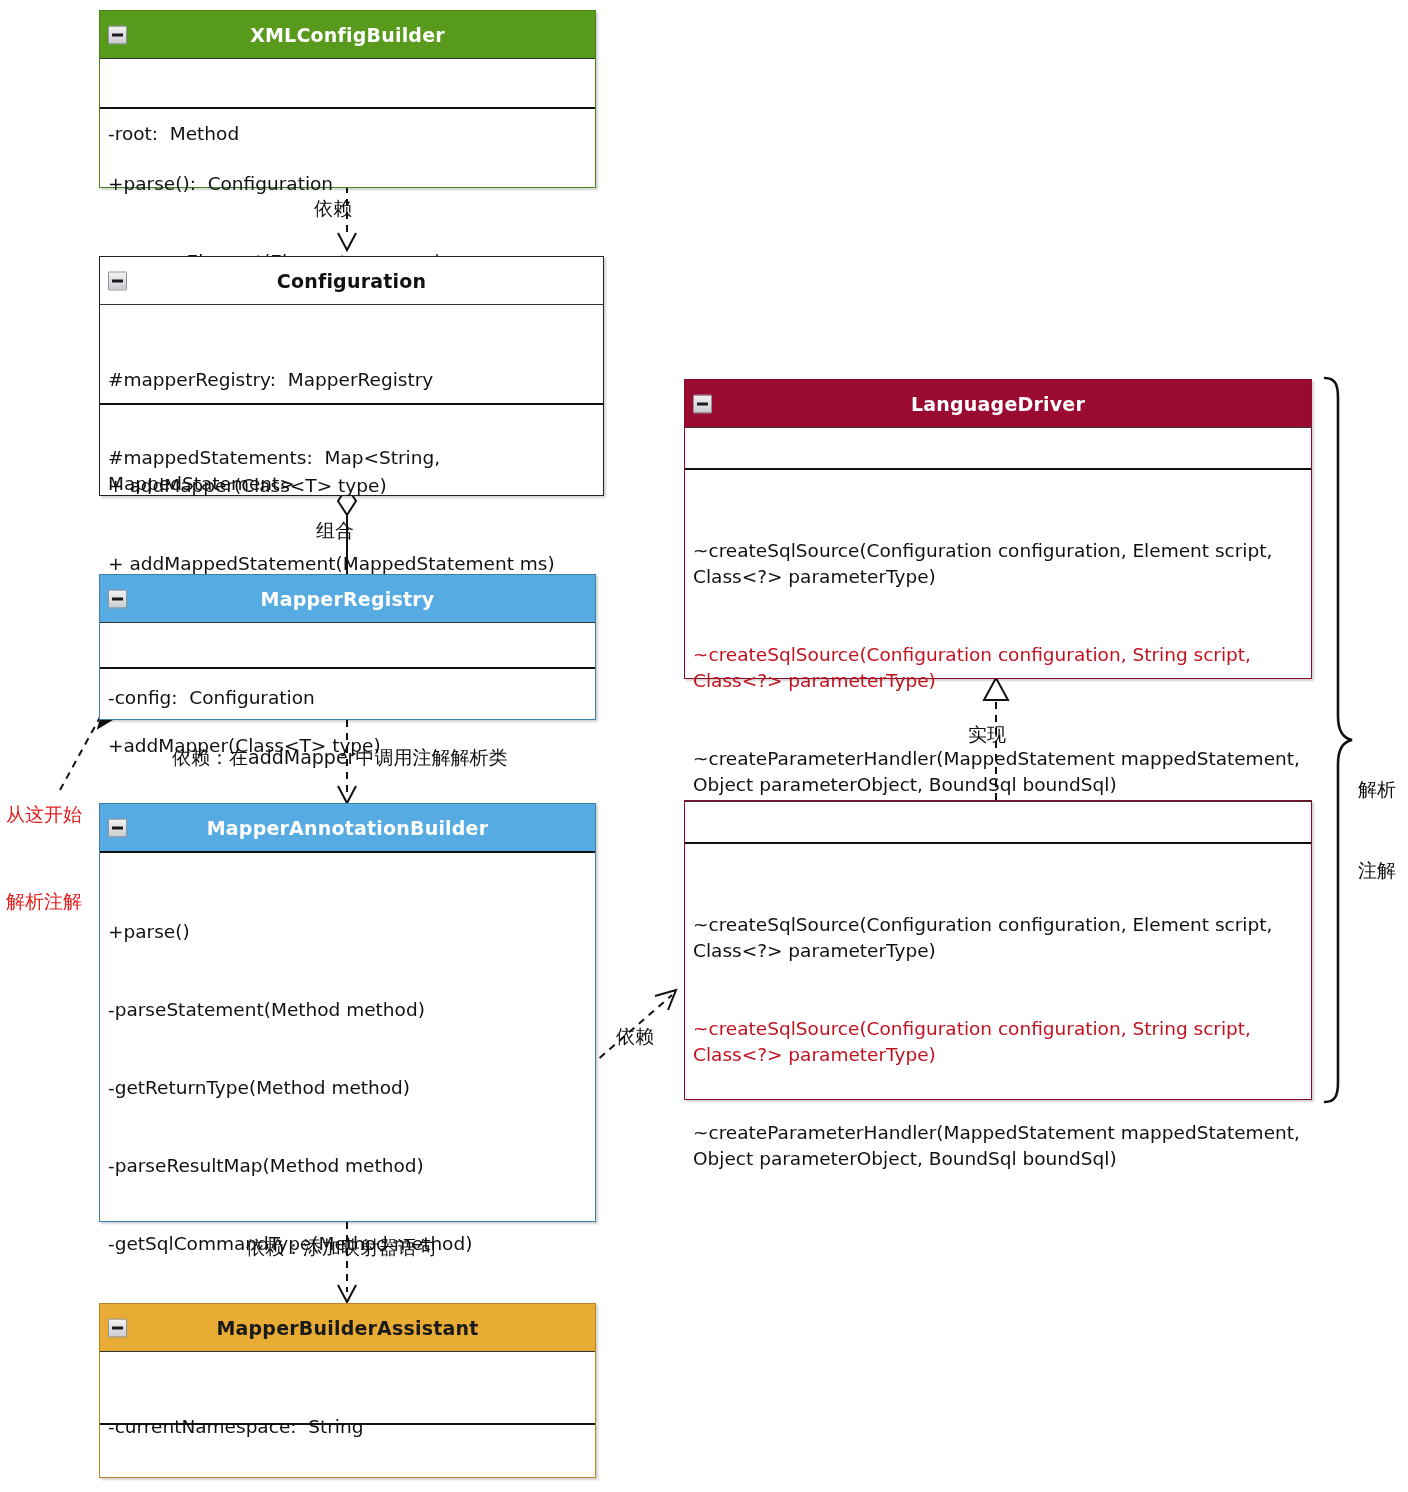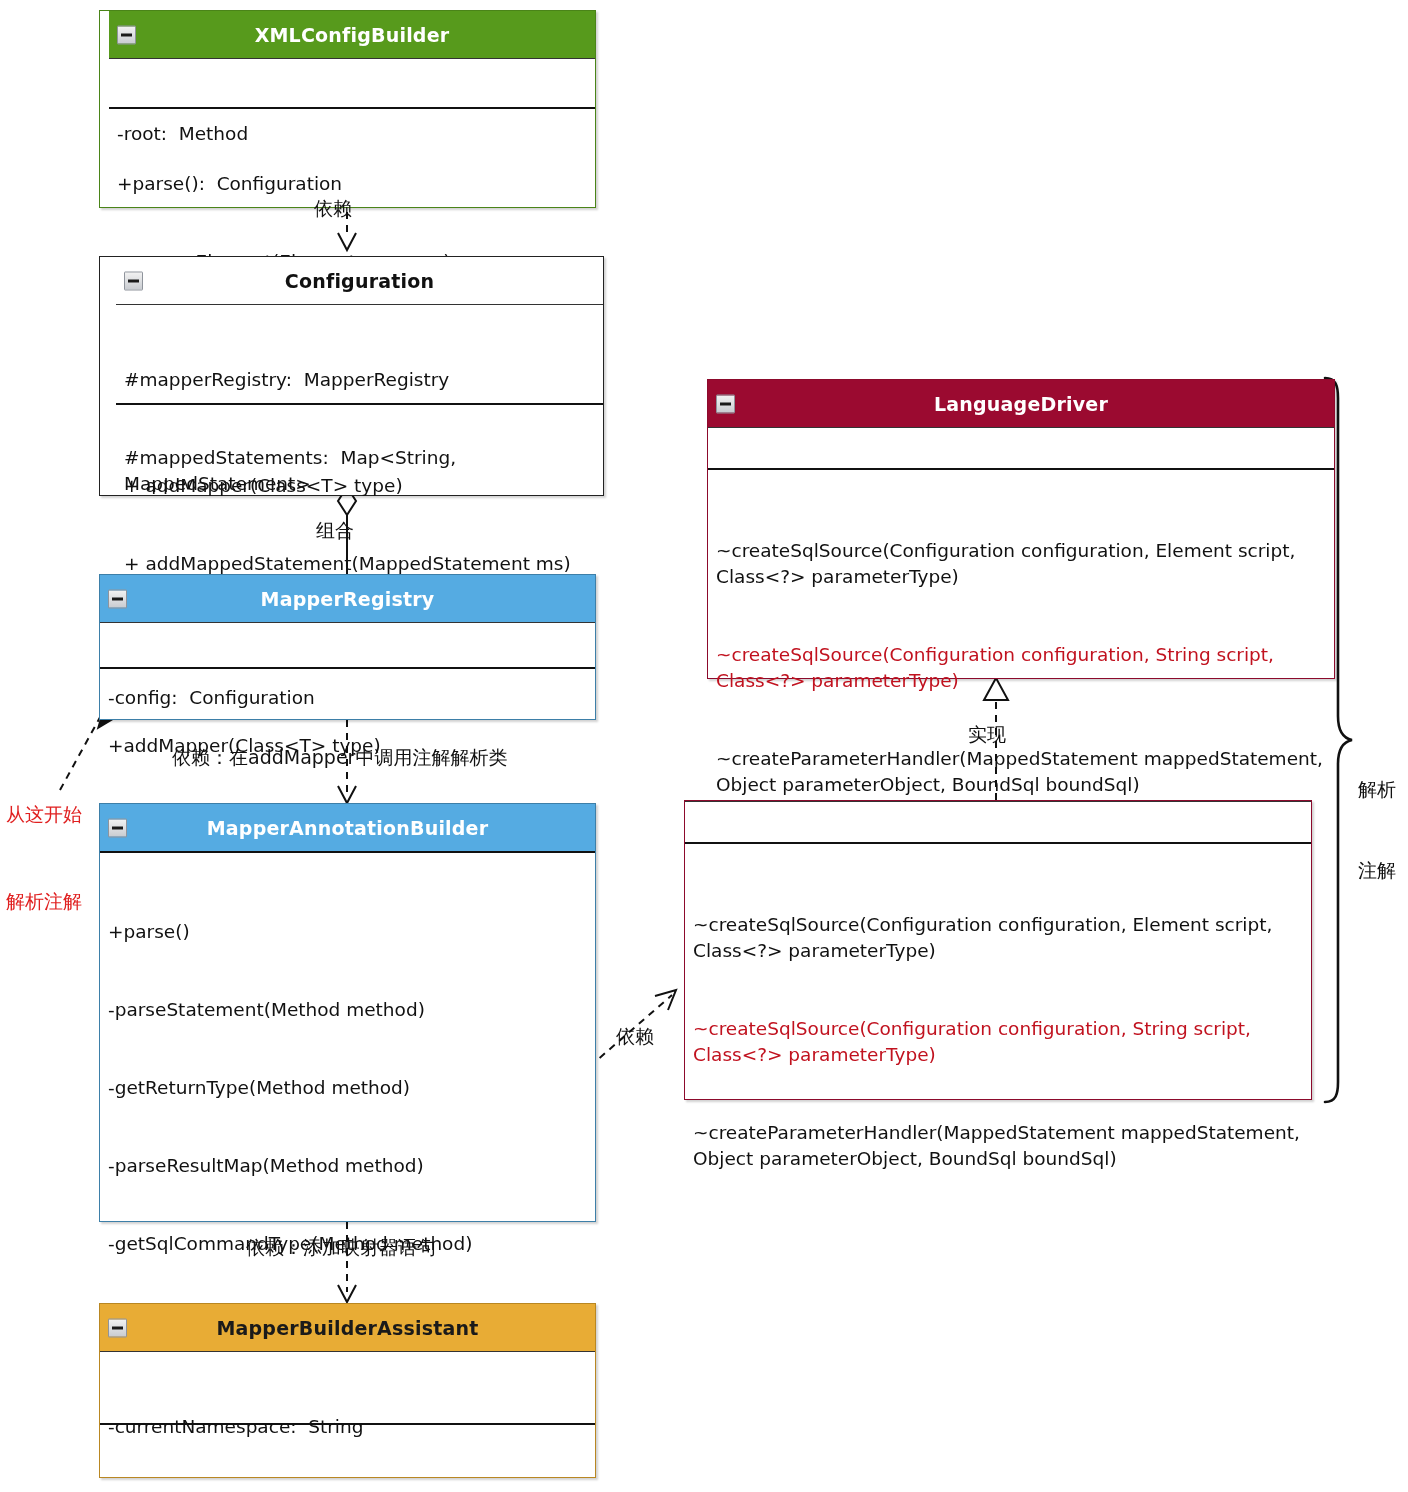--- a/index.html
+++ b/index.html
@@ -74,21 +74,21 @@
   
   .green  .uml-header { background:#579a1c; color:#fff; }
   .green  { border-color:#4a8418; }
   .blue   .uml-header { background:#55abe2; color:#fff; }
   .blue   { border-color:#3d7fa8; }
   .orange .uml-header { background:#e8ac35; color:#1a1a1a; }
   .orange { border-color:#b98722; }
   .maroon .uml-header { background:#9b0a30; color:#fff; }
   .maroon { border-color:#8c0a2c; }
   .plain  .uml-header { background:#ffffff; color:#111; }
-  .plain  { border-color:#222;padding-left:16px; }
+  .plain  { border-color:#222; }
 
   
   .conn-label {
     position: absolute;
     font-size: 19px;
     color: #111;
     white-space: pre;
     line-height: 25px;
   }
   .conn-label.red { color:#e02020; font-size:19px; line-height:29px; }
@@ -161,21 +161,21 @@
     <path d="M1325,378
              C1336,378 1338,386 1338,398
              L1338,716
              C1338,730 1342,738 1352,740
              C1342,742 1338,750 1338,764
              L1338,1082
              C1338,1094 1336,1102 1325,1102" fill="none" stroke="#111" stroke-width="2.6" stroke-linecap="round"></path>
   </g>
 </svg>
 
-<div class="uml-box green" style="left:99px; top:10px; width:497px; height:198px;padding-left:9px;">
+<div class="uml-box green" style="left:99px; top:10px; width:497px; height:178px;">
   <div class="uml-header">
     <span class="minus-icon"></span>
     <span class="title">XMLConfigBuilder</span>
   </div>
   <div class="uml-section attrs" style="height:49px;">
     <span class="row">-root:  Method</span>
   </div>
   <div class="uml-section ops">
     <span class="row">+parse():  Configuration</span>
     <span class="row">-mapperElement(Element mappers)</span>
@@ -234,21 +234,21 @@
   </div>
   <div class="uml-section attrs" style="height:72px;">
     <span class="row">-currentNamespace:  String</span>
     
   </div>
   <div class="uml-section ops" style="padding-top:13px;">
     <span class="row">+addMappedStatement(...)</span>
   </div>
 </div>
 
-<div class="uml-box maroon" style="left:684px; top:379px; width:628px; height:300px;margin-left:23px;">
+<div class="uml-box maroon" style="left:684px; top:379px; width:628px; height:300px;">
   <div class="uml-header">
     <span class="minus-icon"></span>
     <span class="title">LanguageDriver</span>
   </div>
   <div class="uml-section attrs" style="height:41px;"></div>
   <div class="uml-section ops" style="padding-top:16px;">
     <span class="row">~createSqlSource(Configuration configuration, Element script, Class&lt;?&gt; parameterType)</span>
     <span class="row red">~createSqlSource(Configuration configuration, String script, Class&lt;?&gt; parameterType)</span>
     <span class="row">~createParameterHandler(MappedStatement mappedStatement, Object parameterObject, BoundSql boundSql)</span>
   </div>

